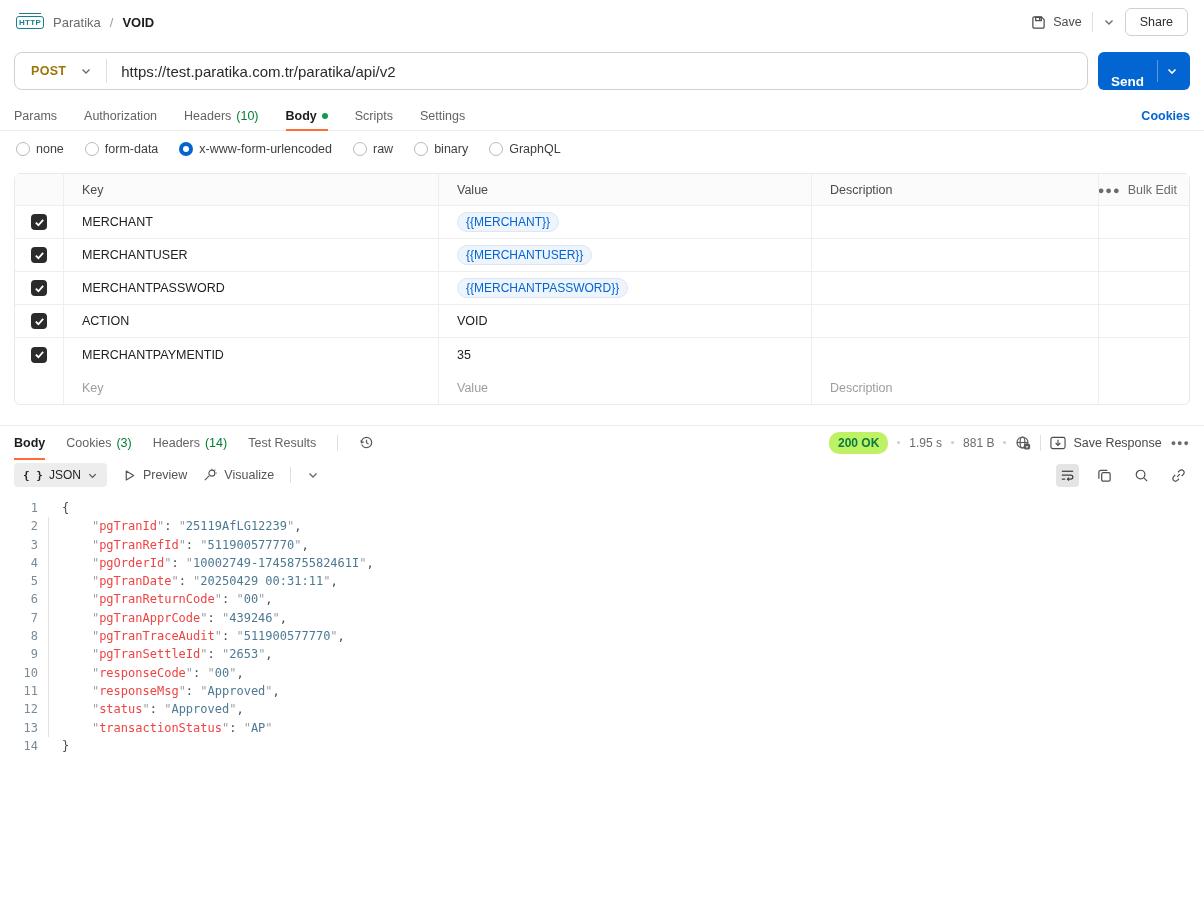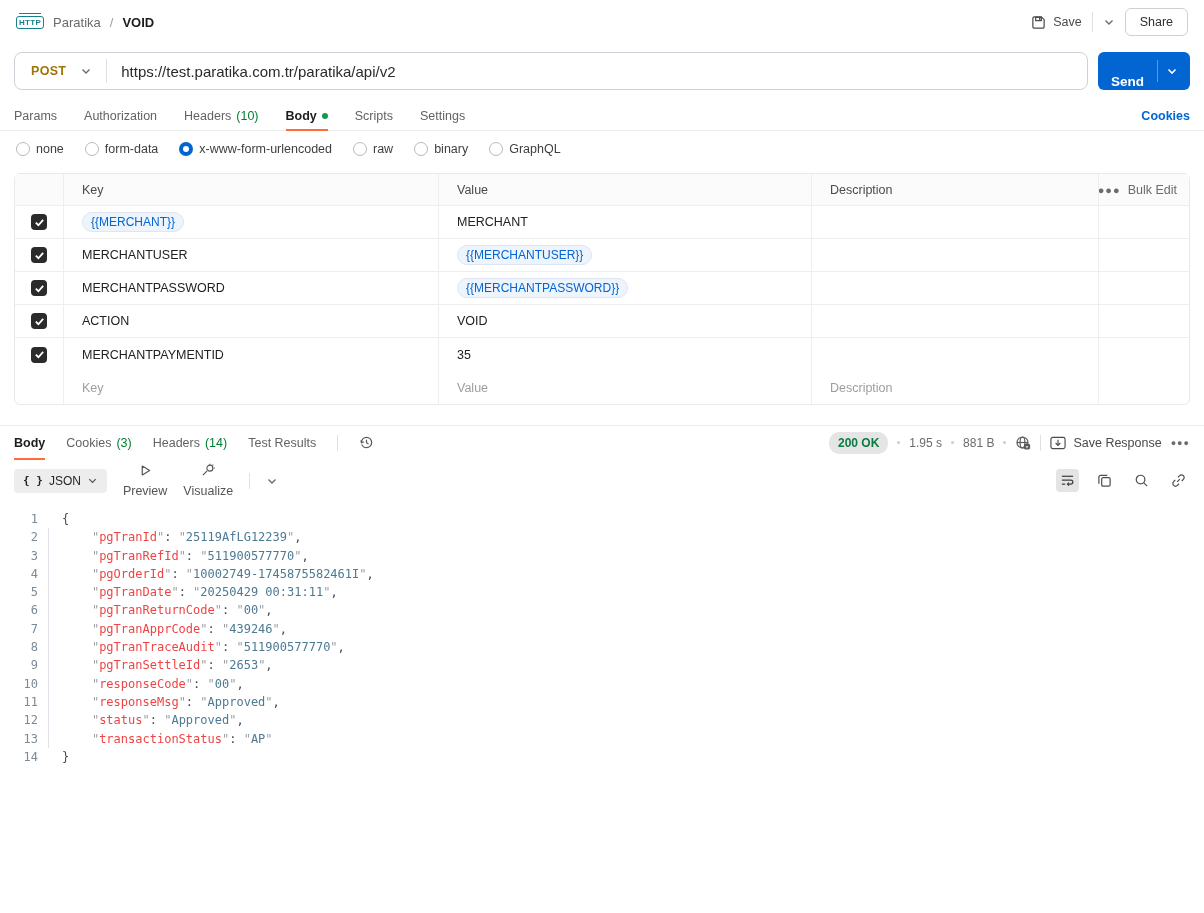--- a/index.html
+++ b/index.html
@@ -62,31 +62,31 @@
   .pcell.bulk { justify-content:flex-end; padding-right:12px; gap:7px; color:#6b6b6b; cursor:pointer; }
   .cbx { width:16px; height:16px; border-radius:4px; background:#2b2b2b; display:flex; align-items:center; justify-content:center; cursor:pointer; }
   .chipvar { color:#0265d2; background:#eef4fc; border:1px solid #dde6f2; border-radius:10px; padding:2px 8px; font-size:12px; }
   .ph { color:#9e9e9e; }
   .dots3 { color:#6b6b6b; letter-spacing:1px; font-weight:bold; font-size:11px; }
 
   
   .resp-head { margin-top:20px; border-top:1px solid #ebebeb; display:flex; align-items:center; justify-content:space-between; padding:0 14px; height:34px; }
   .resp-tabs { display:flex; align-items:center; gap:21px; height:100%; }
   .resp-right { display:flex; align-items:center; gap:9px; color:#5f5f5f; }
-  .status-badge { color:#0c7b42; background:#e5e5e5; font-weight:bold; border-radius:10px; padding:4px 9px; font-size:12px; }
+  .status-badge { color:#0c7b42; background:#bef264; font-weight:bold; border-radius:10px; padding:4px 9px; font-size:12px; }
   .sepdot { width:3px; height:3px; border-radius:50%; background:#c9ced3; }
   .meta { color:#6b6b6b; font-size:12px; }
   .saveresp { display:flex; align-items:center; gap:7px; color:#4a4a4a; cursor:pointer; }
   .iconbtn { color:#5a5a5a; cursor:pointer; display:flex; align-items:center; }
 
   .resp-toolbar { display:flex; align-items:center; justify-content:space-between; padding:4px 14px 6px 14px; }
   .rt-left { display:flex; align-items:center; gap:16px; }
   .json-chip { display:flex; align-items:center; gap:6px; background:#ededed; border-radius:4px; padding:5px 9px; font-size:12px; color:#252525; cursor:pointer; }
   .braces { font-family:"DejaVu Sans Mono", monospace; font-weight:bold; font-size:11px; }
-  .rt-btn { display:flex; align-items:center; gap:7px; color:#555; cursor:pointer; font-size:12.5px;flex-direction:column; }
+  .rt-btn { display:flex; align-items:center; gap:7px; color:#555; cursor:pointer; font-size:12.5px; }
   .rt-right { display:flex; align-items:center; gap:14px; }
   .rt-icon { color:#4f4f4f; cursor:pointer; padding:4px; border-radius:4px; display:flex; }
   .rt-icon.on { background:#e4e4e4; }
 
   
   .code { margin-top:6px; font-family:"DejaVu Sans Mono", monospace; font-size:12px; line-height:18.3px; }
   .cline { display:flex; white-space:pre; }
   .ln { width:48px; text-align:right; padding-right:10px; color:#7b8a97; flex:none; user-select:none; }
   .cw { padding-left:14px; }
   .cw.guided { border-left:1px solid #dde3e8; }
@@ -215,24 +215,24 @@
   <div id="param-rows">
   <div class="prow">
     <div class="pcell first">
       <span class="cbx">
             <svg width="11" height="11" viewBox="0 0 12 12" fill="none" stroke="#ffffff" stroke-width="2">
               <path d="M2 6.2 L4.8 9 L10 3.2"></path>
             </svg>
           </span>
     </div>
     <div class="pcell">
+          <span class="kv">MERCHANT</span>
+        </div>
+    <div class="pcell">
           <span class="vv chipvar">{{MERCHANT}}</span>
-        </div>
-    <div class="pcell">
-          <span class="kv">MERCHANT</span>
         </div>
     <div class="pcell"></div>
     <div class="pcell"></div>
   </div>
 
   <div class="prow">
     <div class="pcell first">
       <span class="cbx">
             <svg width="11" height="11" viewBox="0 0 12 12" fill="none" stroke="#ffffff" stroke-width="2">
               <path d="M2 6.2 L4.8 9 L10 3.2"></path>

